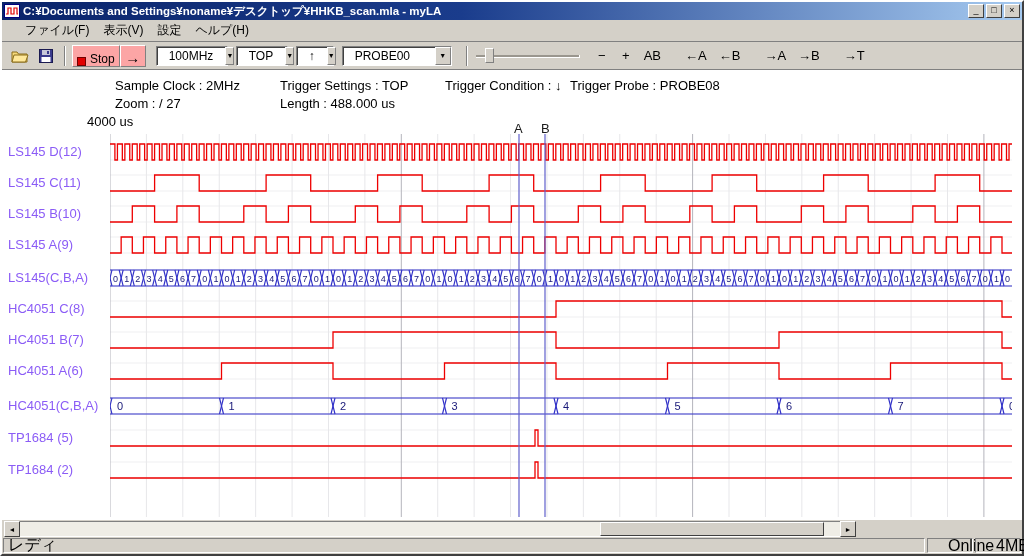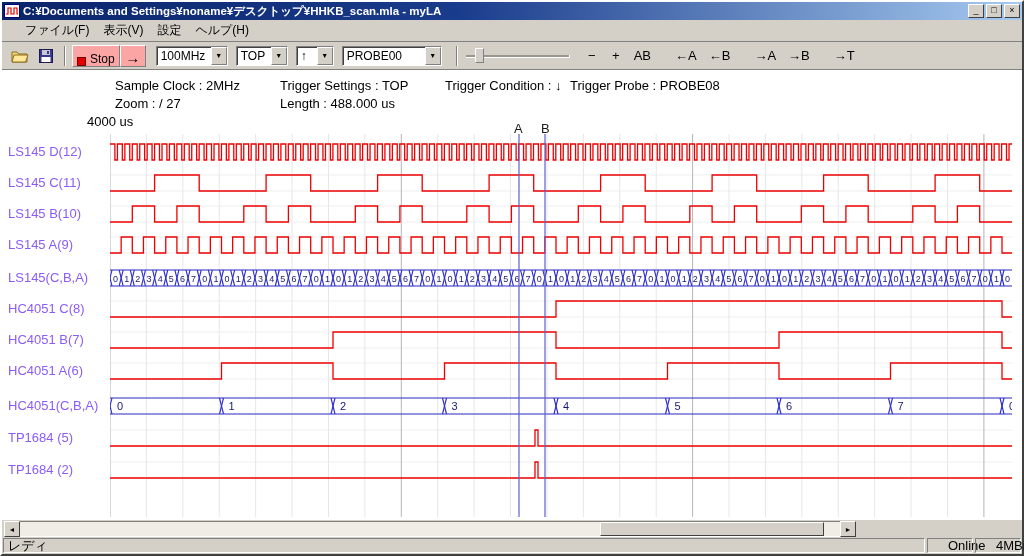--- a/index.html
+++ b/index.html
@@ -25,21 +25,21 @@
     display:flex;align-items:center;padding:0 4px;border-top:1px solid #808080;
     border-bottom:1px solid #808080;}
   .tbtn{height:22px;min-width:24px;display:inline-flex;align-items:center;justify-content:center;
     background:transparent;border:1px solid transparent;font-size:12px;padding:0 4px;color:#000;}
   .raised{background:#fca5a5;border:1px solid;border-color:#fff #808080 #808080 #fff;align-items:flex-end;}
   .stopsq{width:9px;height:9px;background:#e00000;border:1px solid #700000;display:inline-block;margin-right:4px;}
   .runbtn{font-size:15px;font-weight:bold;min-width:26px;margin-right:10px;}
   .sep{width:2px;height:20px;border-left:1px solid #808080;border-right:1px solid #fff;margin:0 6px;}
   .combo{display:inline-flex;align-items:center;height:20px;background:#fff;margin-right:8px;
     border:1px solid;border-color:#808080 #fff #fff #808080;box-shadow:inset 1px 1px 0 #404040;}
-  .combo .val{padding:0 4px;font-size:12px;white-space:nowrap;flex:1;}
+  .combo .val{padding:0 12px;font-size:12px;white-space:nowrap;flex:1;}
   .combo .dd{width:16px;height:18px;background:#d4d0c8;border:1px solid;
     border-color:#fff #808080 #808080 #fff;display:flex;align-items:center;justify-content:center;
     font-size:7px;color:#000;}
   .slider{width:104px;height:20px;position:relative;margin:0 10px 0 2px;}
   .slider .track{position:absolute;left:0;right:0;top:9px;height:3px;background:#9a968e;
     border-bottom:1px solid #fff;border-right:1px solid #fff;}
   .slider .thumb{position:absolute;left:9px;top:2px;width:9px;height:15px;background:#d4d0c8;
     border:1px solid;border-color:#fff #808080 #808080 #fff;}
   .txtbtn{font-size:13px;padding:0 5px;}
   .gap{margin-left:12px;}
@@ -62,21 +62,21 @@
   .hscroll{position:absolute;left:2px;top:1px;width:852px;height:16px;display:flex;}
   .sbtn{width:16px;height:16px;background:#d4d0c8;border:1px solid;border-color:#fff #404040 #404040 #fff;
     font-size:7px;display:flex;align-items:center;justify-content:center;color:#000;}
   .strack{flex:1;position:relative;background:#efede6;border-top:1px solid #808080;border-bottom:1px solid #fff;}
   .sthumb{position:absolute;left:580px;top:0;width:224px;height:14px;background:#d4d0c8;
     border:1px solid;border-color:#fff #404040 #404040 #fff;}
   
   .statusbar{position:absolute;left:0;bottom:0;right:0;height:17px;background:#d4d0c8;
     display:flex;align-items:center;gap:2px;padding:0 1px;}
   .spanel{height:15px;border:1px solid;border-color:#808080 #fff #fff #808080;
-    font-size:13px;padding:0 4px;display:flex;align-items:center;white-space:nowrap;}
+    font-size:16px;padding:0 4px;display:flex;align-items:center;white-space:nowrap;}
   .spanel.main{flex:1;}
   .spanel.cell{width:46px;justify-content:flex-start;padding-left:20px;}
 </style>
 </head>
 <body>
 
 <div class="window">
 
   <div class="titlebar">
     <span class="appicon">
@@ -126,21 +126,21 @@
       <span class="dd">▼</span>
     </span>
     <span class="combo" style="width:52px">
       <span class="val">TOP</span>
       <span class="dd">▼</span>
     </span>
     <span class="combo" style="width:38px">
       <span class="val">↑</span>
       <span class="dd">▼</span>
     </span>
-    <span class="combo" style="width:100px">
+    <span class="combo" style="width:110px">
       <span class="val">PROBE00</span>
       <span class="dd">▼</span>
     </span>
     <span class="sep"></span>
     <span class="slider">
       <span class="track"></span>
       <span class="thumb"></span>
     </span>
     <span class="tbtn txtbtn">−</span>
     <span class="tbtn txtbtn">+</span>

